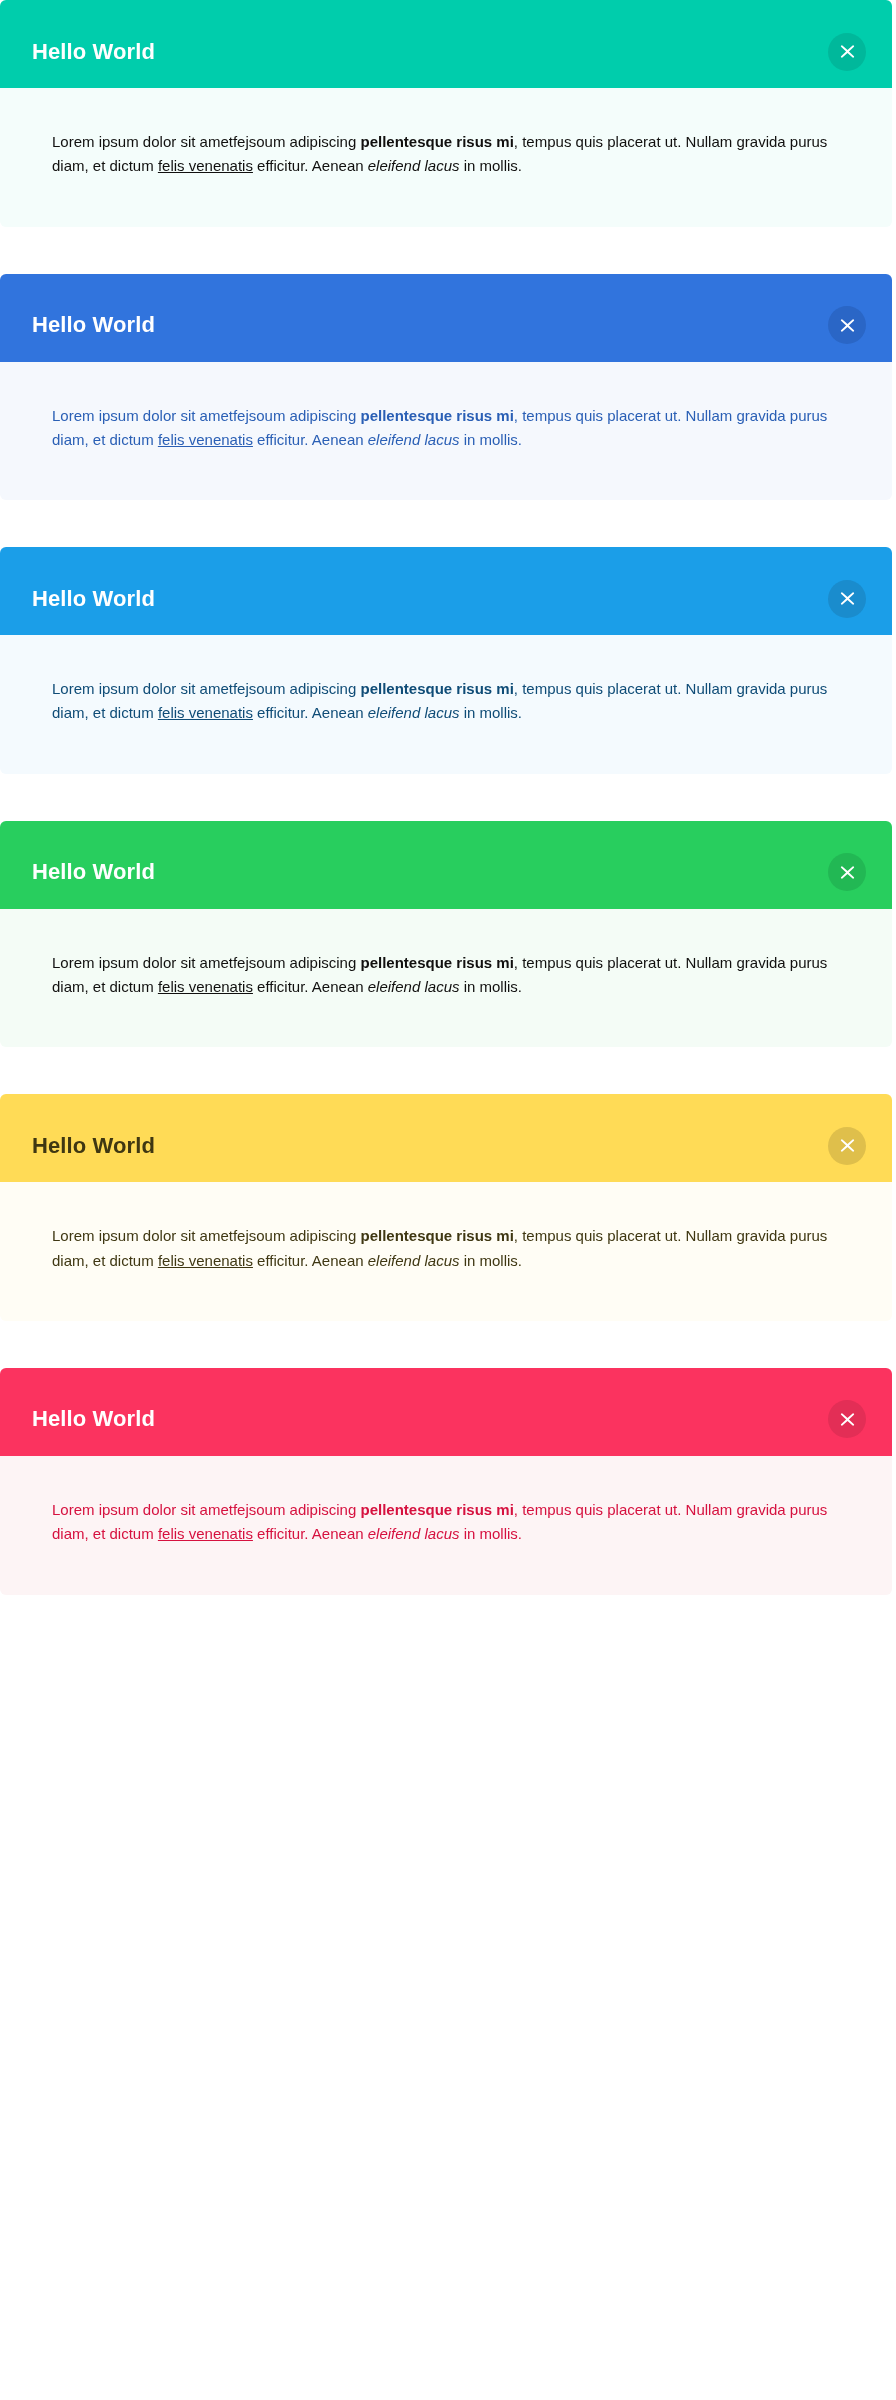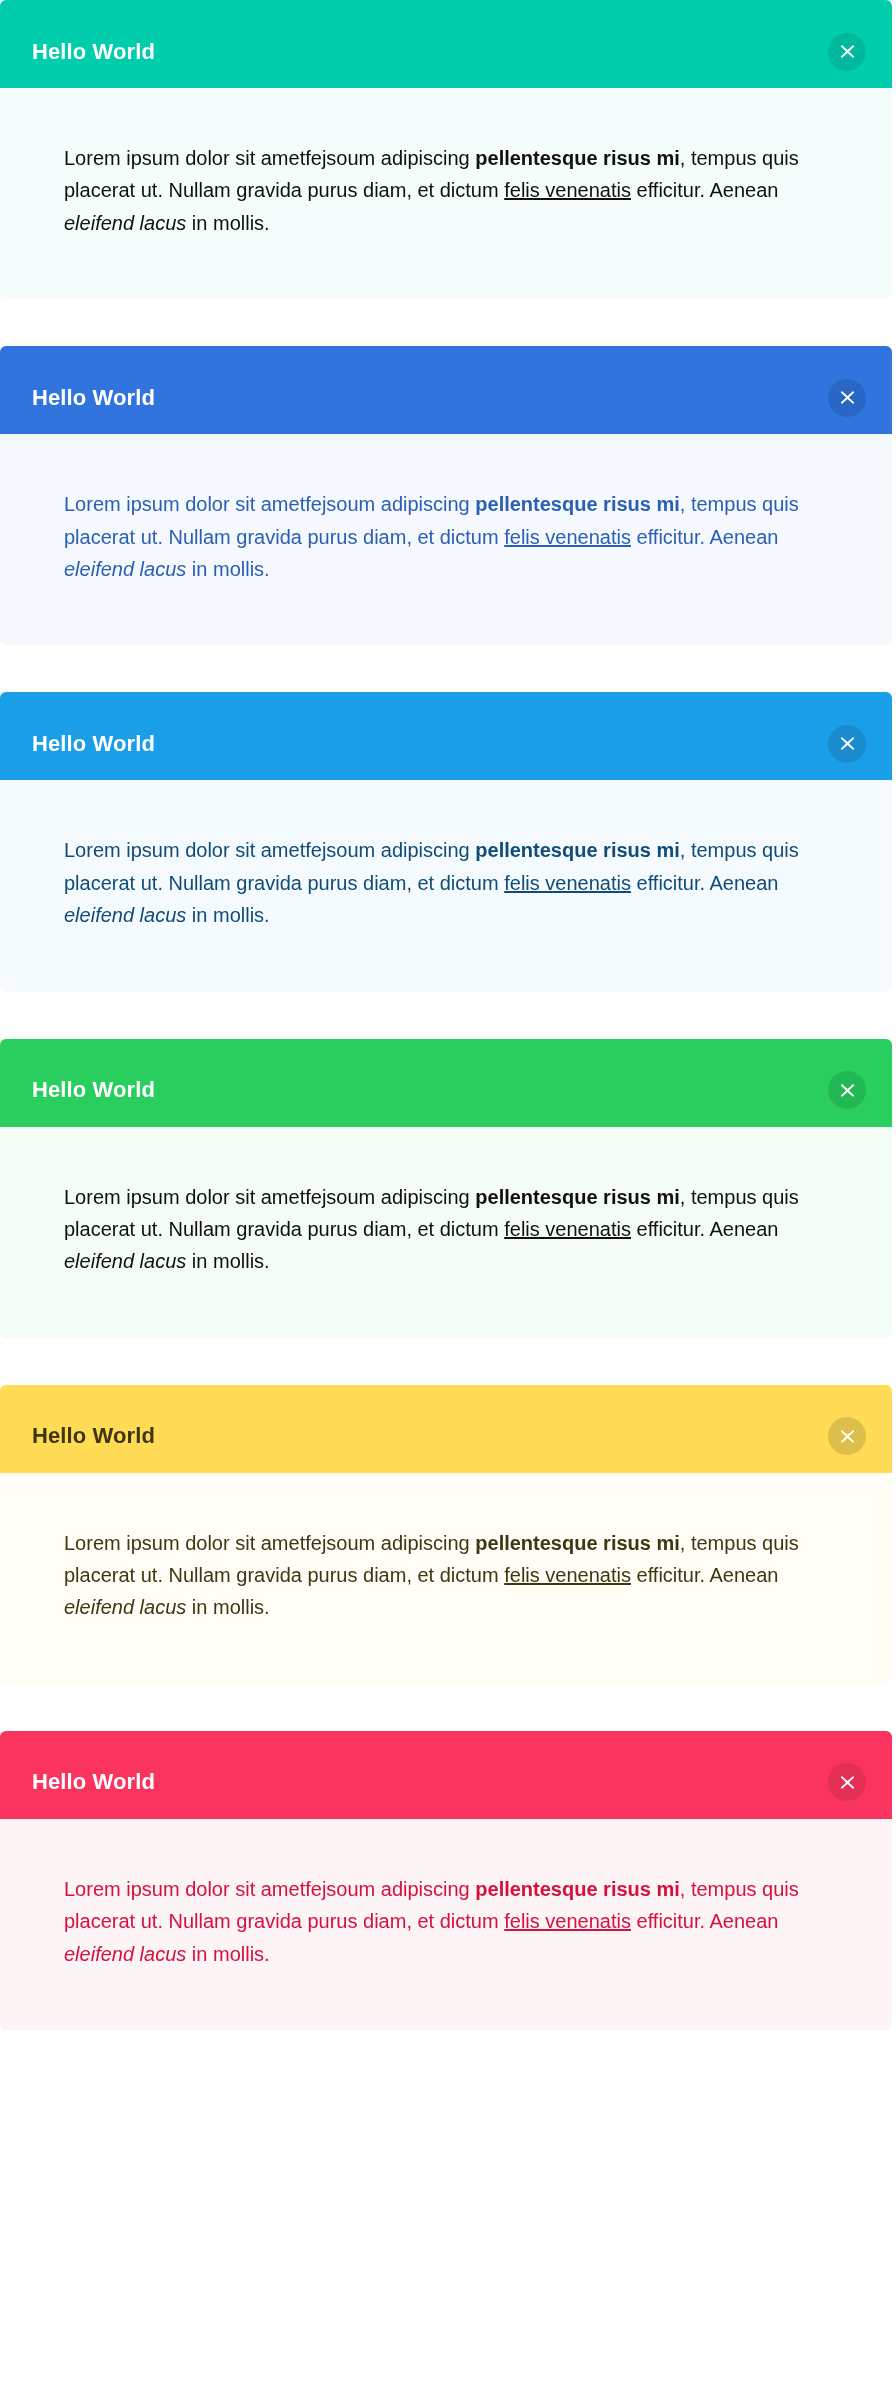--- a/index.html
+++ b/index.html
@@ -54,22 +54,22 @@
     display: block;
     width: 15px;
     height: 15px;
   }
   .close-icon svg { display: block; width: 15px; height: 15px; }
 
   .alert-body {
     padding: 38px 48px 44px 48px;
   }
   .alert-text {
-    margin: 16px;
-    font-size: 20px;
+    margin: 4px;
+    font-size: 15px;
     line-height: 1.62;
     font-weight: normal;
   }
   .alert-text b { font-weight: bold; }
   .alert-text i { font-style: italic; }
   .alert-text a {
     text-decoration: underline;
     color: inherit;
     cursor: pointer;
   }

